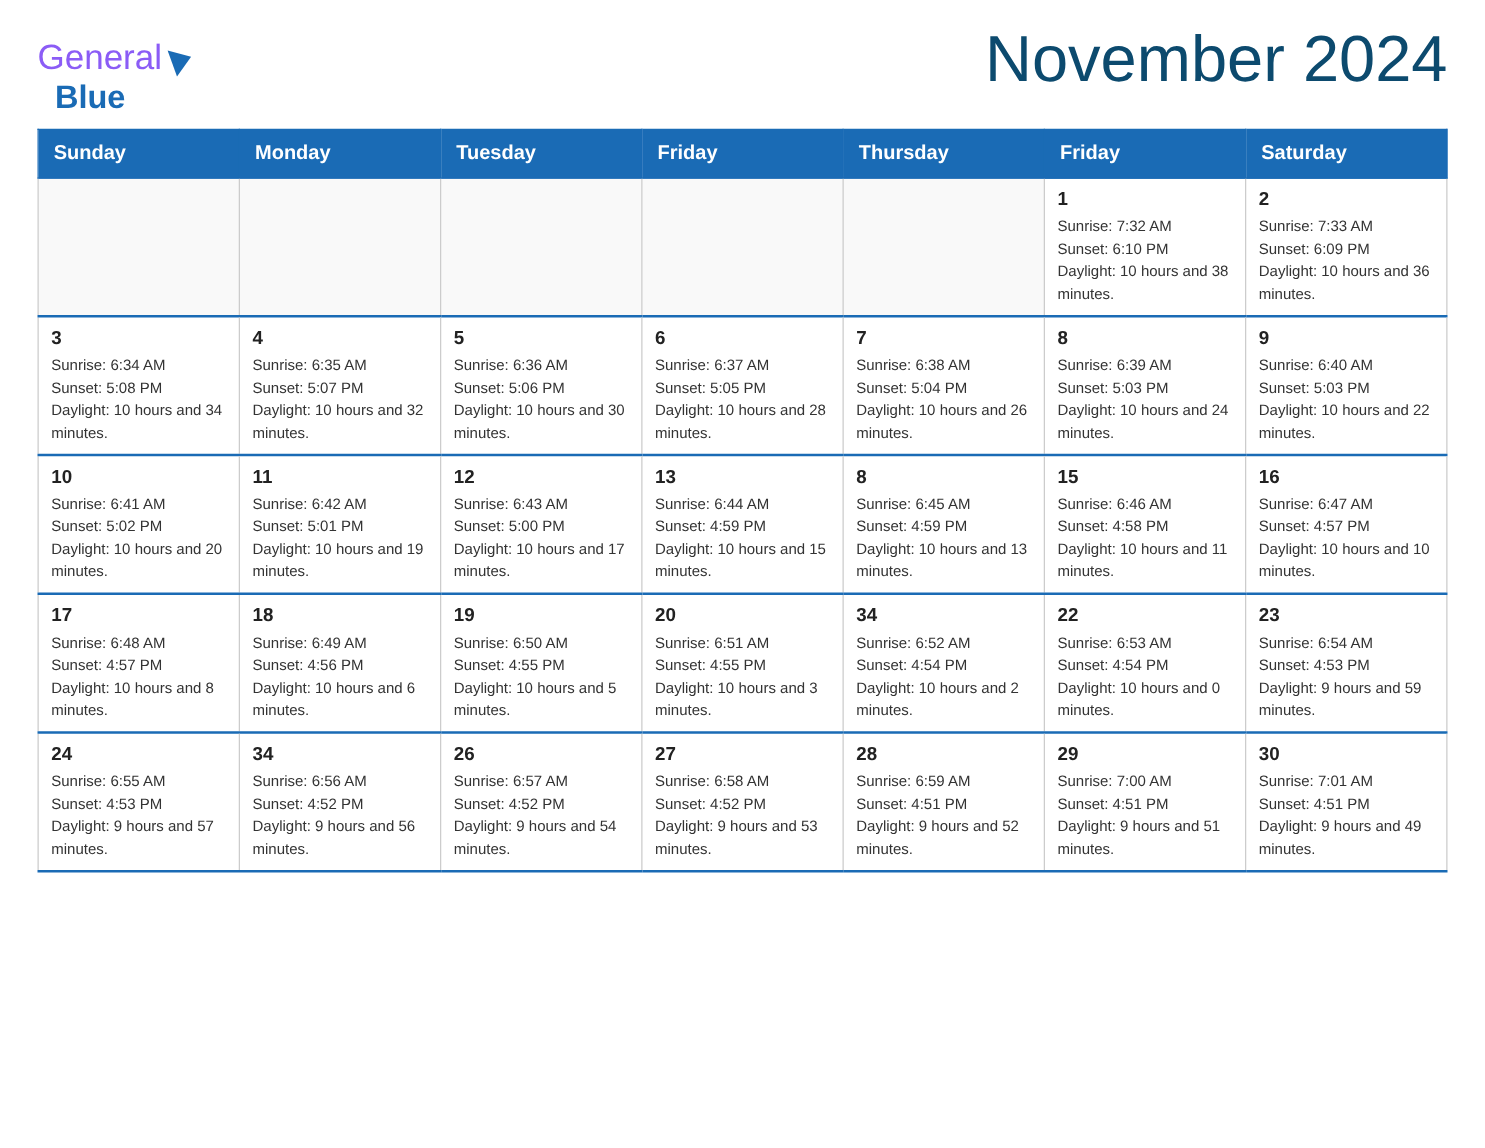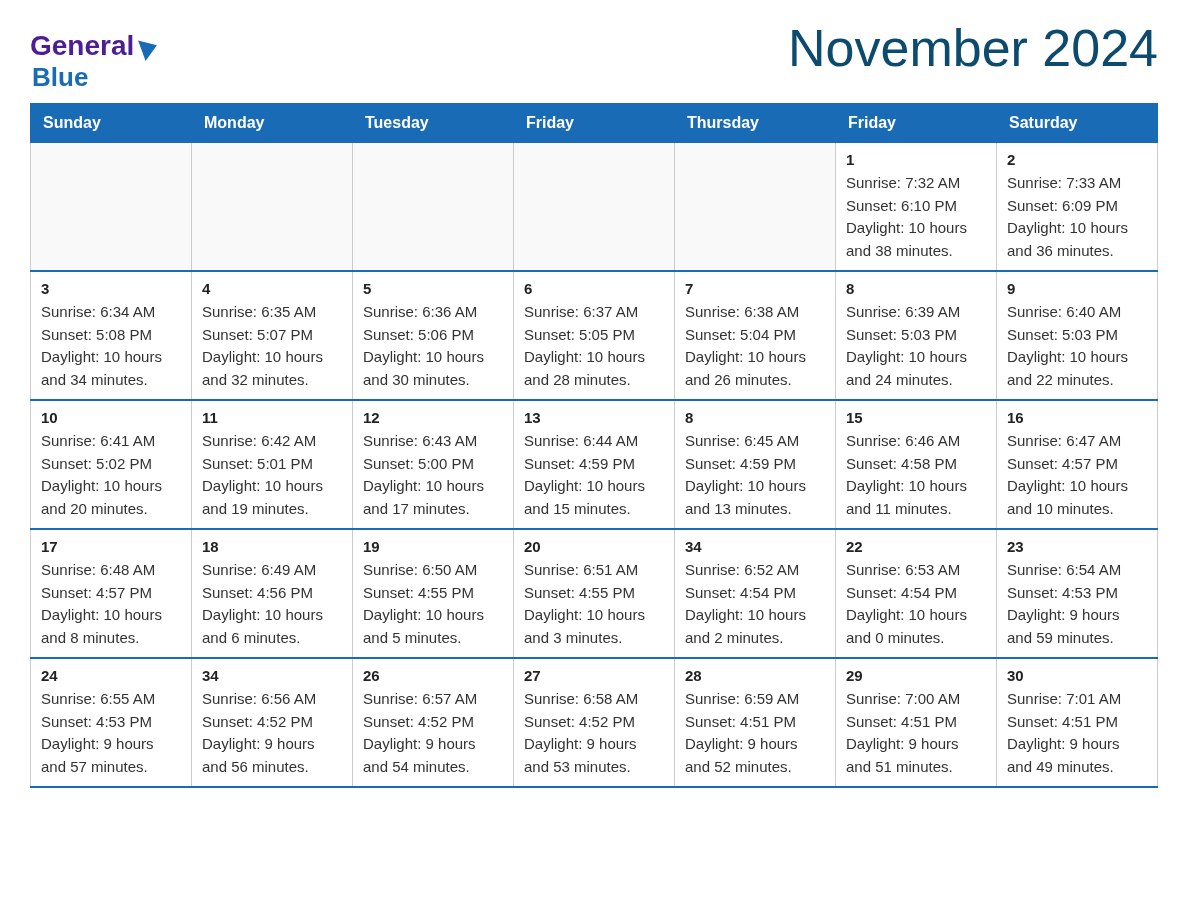--- a/index.html
+++ b/index.html
@@ -91,21 +91,21 @@
       color: #333;
     }
     .day-number {
       font-size: 15px;
       font-weight: bold;
       color: #222;
       display: block;
       margin-bottom: 4px;
     }
     .day-info {
-      font-size: 15px;
+      font-size: 12px;
       color: #333;
       line-height: 1.5;
     }
     .empty-cell {
       background: #f9f9f9;
     }
     tr.week-row td {
       border-bottom: 2px solid #1a6bb5;
     }
   </style>
@@ -113,21 +113,21 @@
 <body>
 
 <div class="header">
   <div class="logo">
     <div class="logo-text">
       <span class="logo-general">General</span>
       <div class="logo-blue-container">
         <div class="logo-triangle"></div>
       </div>
     </div>
-    <div class="logo-blue-container" style="margin-left:0;padding-left:2px;">
+    <div class="logo-blue-container" style="margin-left:12px;padding-left:2px;">
       <span class="logo-blue">Blue</span>
     </div>
   </div>
   <div class="title-section">
     <div class="month-title">November 2024</div>
   </div>
 </div>
 
 <table class="calendar">
   <thead>
@@ -284,22 +284,22 @@
   .logo {
     margin-top: 5px;
   }
   .logo-text {
     display: flex;
     align-items: center;
     gap: 0;
   }
   .logo-general {
     font-size: 28px;
-    font-weight: bold;
-    color: #4c1d95;
+    font-weight: normal;
+    color: #8b5cf6;
   }
   
   .logo-triangle {
     width: 0;
     height: 0;
     border-top: 11px solid transparent;
     border-bottom: 11px solid transparent;
     border-left: 16px solid #1a6bb5;
     margin-left: 5px;
     margin-top: 2px;

